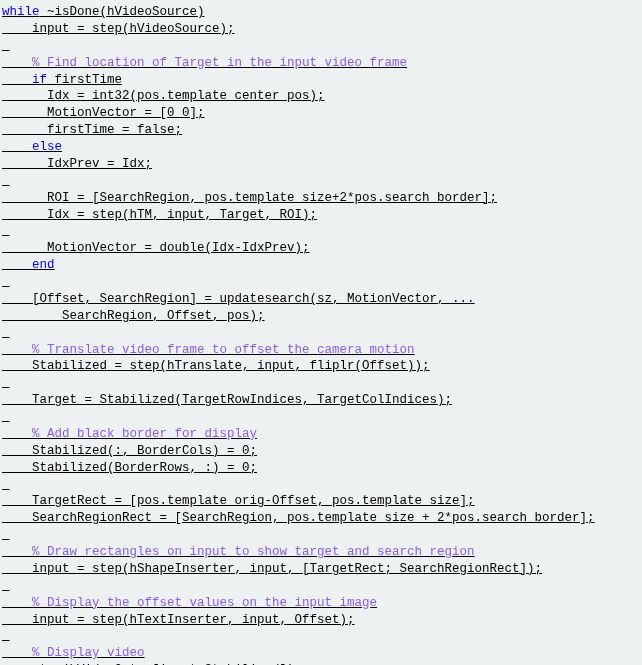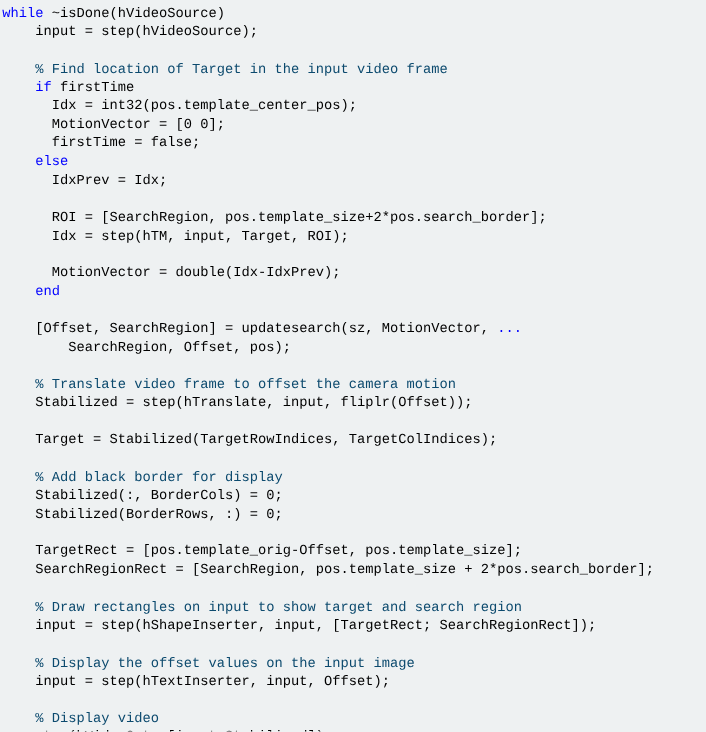--- a/index.html
+++ b/index.html
@@ -12,19 +12,19 @@
     width: 642px;
     height: 665px;
     overflow: hidden;
   }
   .code-block {
     padding: 4px 2px 4px 2px;
     white-space: pre;
     color: #000;
   }
   .kw { color: #0000ff; }
-  .cm { color: #0c4a6e; }
-  .line { display: block; }
+  .cm { color: #8b5cf6; }
+  .line { display: block; text-decoration: underline; }
 </style>
 </head>
 <body>
 
 <div class="code-block" id="code-root"><span class="line"><span class="kw">while</span><span> ~isDone(hVideoSource)</span></span><span class="line"><span>    input = step(hVideoSource);</span></span><span class="line">&nbsp;</span><span class="line"><span>    </span><span class="cm">% Find location of Target in the input video frame</span></span><span class="line"><span>    </span><span class="kw">if</span><span> firstTime</span></span><span class="line"><span>      Idx = int32(pos.template_center_pos);</span></span><span class="line"><span>      MotionVector = [0 0];</span></span><span class="line"><span>      firstTime = false;</span></span><span class="line"><span>    </span><span class="kw">else</span></span><span class="line"><span>      IdxPrev = Idx;</span></span><span class="line">&nbsp;</span><span class="line"><span>      ROI = [SearchRegion, pos.template_size+2*pos.search_border];</span></span><span class="line"><span>      Idx = step(hTM, input, Target, ROI);</span></span><span class="line">&nbsp;</span><span class="line"><span>      MotionVector = double(Idx-IdxPrev);</span></span><span class="line"><span>    </span><span class="kw">end</span></span><span class="line">&nbsp;</span><span class="line"><span>    [Offset, SearchRegion] = updatesearch(sz, MotionVector, </span><span class="kw">...</span></span><span class="line"><span>        SearchRegion, Offset, pos);</span></span><span class="line">&nbsp;</span><span class="line"><span>    </span><span class="cm">% Translate video frame to offset the camera motion</span></span><span class="line"><span>    Stabilized = step(hTranslate, input, fliplr(Offset));</span></span><span class="line">&nbsp;</span><span class="line"><span>    Target = Stabilized(TargetRowIndices, TargetColIndices);</span></span><span class="line">&nbsp;</span><span class="line"><span>    </span><span class="cm">% Add black border for display</span></span><span class="line"><span>    Stabilized(:, BorderCols) = 0;</span></span><span class="line"><span>    Stabilized(BorderRows, :) = 0;</span></span><span class="line">&nbsp;</span><span class="line"><span>    TargetRect = [pos.template_orig-Offset, pos.template_size];</span></span><span class="line"><span>    SearchRegionRect = [SearchRegion, pos.template_size + 2*pos.search_border];</span></span><span class="line">&nbsp;</span><span class="line"><span>    </span><span class="cm">% Draw rectangles on input to show target and search region</span></span><span class="line"><span>    input = step(hShapeInserter, input, [TargetRect; SearchRegionRect]);</span></span><span class="line">&nbsp;</span><span class="line"><span>    </span><span class="cm">% Display the offset values on the input image</span></span><span class="line"><span>    input = step(hTextInserter, input, Offset);</span></span><span class="line">&nbsp;</span><span class="line"><span>    </span><span class="cm">% Display video</span></span><span class="line"><span>    step(hVideoOut, [input Stabilized]);</span></span></div>
 
 </body></html>

